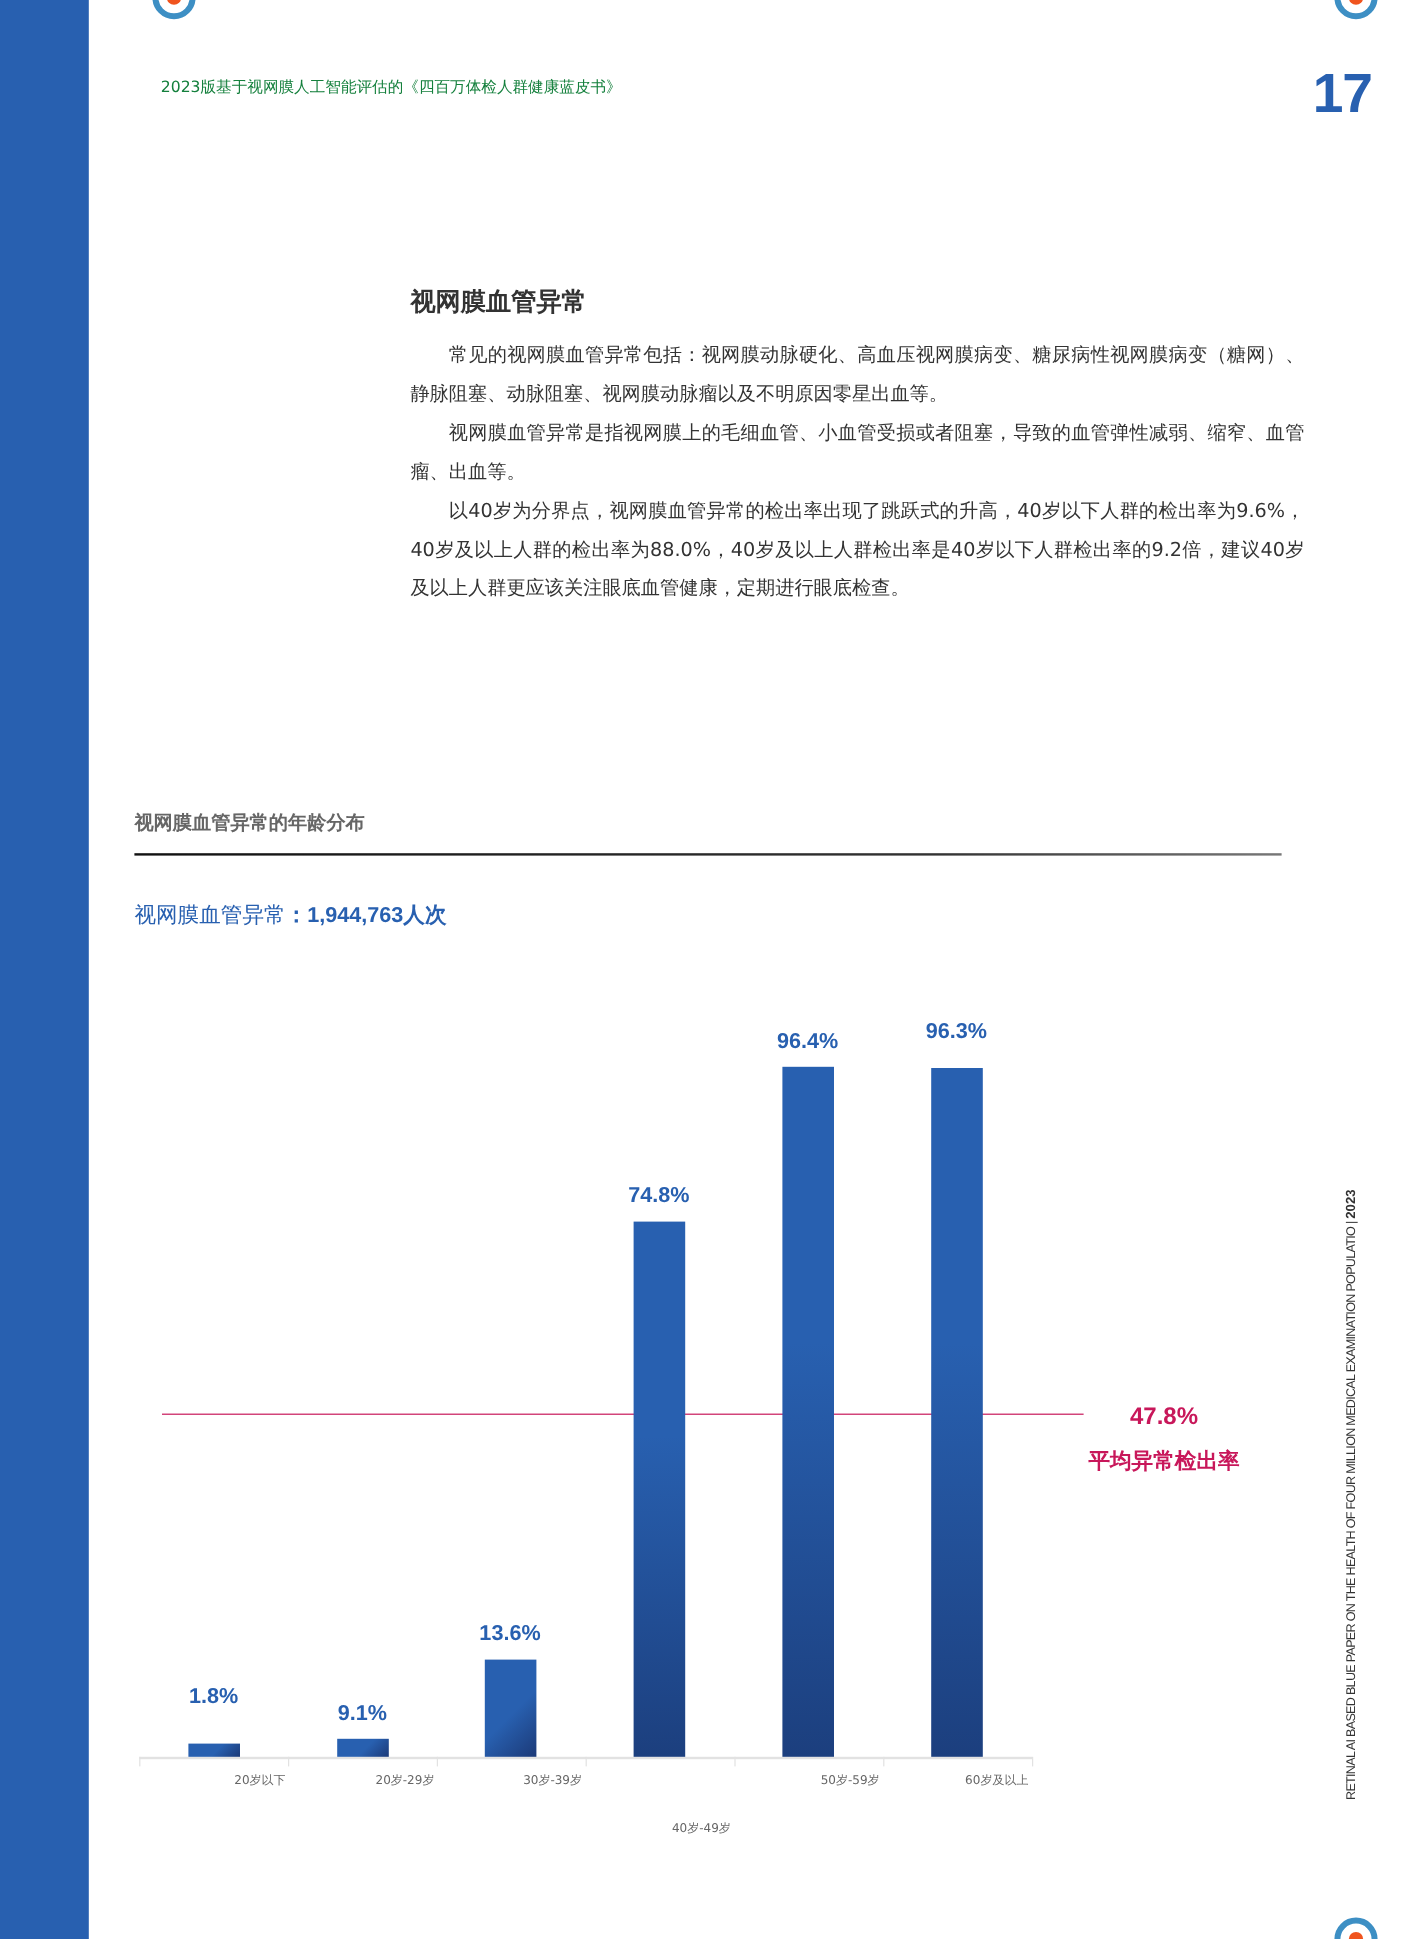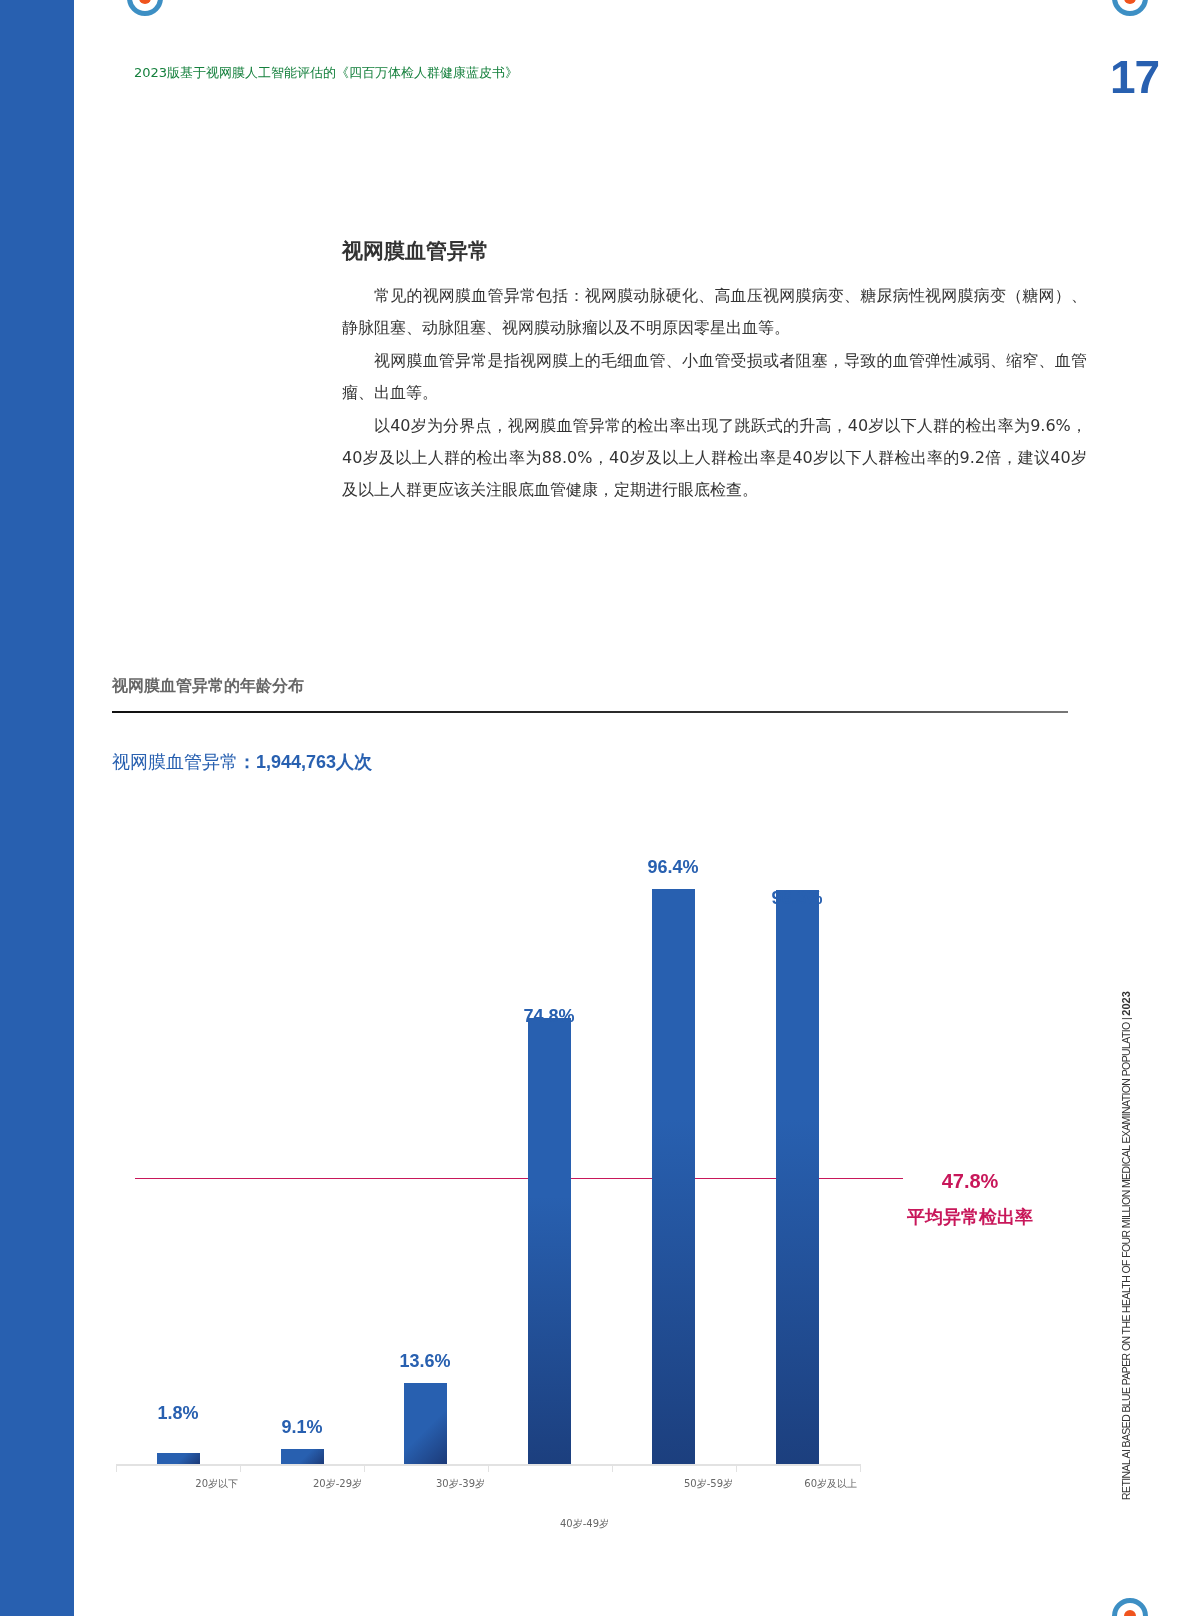--- a/index.html
+++ b/index.html
@@ -8,21 +8,21 @@
 
   .sidebar { position: absolute; left: 0; top: 0; width: 74px; height: 1616px; background: #2860b0; }
 
   .ring { position: absolute; width: 36px; height: 36px; border-radius: 50%; border: 5px solid #3d8fc4; background: #fff; }
   .ring::after { content: ""; position: absolute; left: 7px; top: 7px; width: 12px; height: 12px; border-radius: 50%; background: #f0541e; }
   .ring-tl { left: 127px; top: -20px; }
   .ring-tr { left: 1112px; top: -20px; }
   .ring-br { left: 1112px; top: 1598px; }
 
   .header-title { position: absolute; left: 134px; top: 64px; font-size: 13px; color: #15803d; letter-spacing: 0; }
-  .page-number { position: absolute; left: 1094px; top: 50px; font-family: "Liberation Sans", sans-serif; font-weight: 700; font-size: 46px; color: #2860b0; letter-spacing: -1px; margin-left: 16px; }
+  .page-number { position: absolute; left: 1094px; top: 50px; font-family: "Liberation Sans", sans-serif; font-weight: 700; font-size: 46px; color: #2860b0; letter-spacing: -1px; }
 
   .section-title { position: absolute; left: 342px; top: 237px; font-size: 21px; font-weight: 700; color: #333; }
   .body-text { position: absolute; left: 342px; top: 280px; width: 745px; font-size: 16px; line-height: 32.4px; color: #333; }
   .body-text p { text-indent: 2em; text-align: justify; }
 
   .chart-heading { position: absolute; left: 112px; top: 676px; font-size: 16px; font-weight: 700; color: #666; }
   .chart-divider { position: absolute; left: 112px; top: 711px; width: 956px; height: 2px; background: linear-gradient(90deg, #111 0%, #333 70%, #777 100%); }
   .chart-total { position: absolute; left: 112px; top: 750px; font-size: 18px; color: #2860b0; }
   .chart-total .label { font-weight: 400; }
   .chart-total .colon { font-weight: 700; }
@@ -84,27 +84,27 @@
     <div class="bar bar-small" style="left: 156.5px; top: 1453.27px; height: 10.728px;"></div>
     <div class="bar-label" style="left: 118px; top: 1403px;">1.8%</div>
     <div class="x-label" style="left: 118px;">20岁以下</div>
     <div class="bar bar-small" style="left: 280.5px; top: 1448.5px; height: 15.496px;"></div>
     <div class="bar-label" style="left: 242px; top: 1416.5px;">9.1%</div>
     <div class="x-label" style="left: 242px;">20岁-29岁</div>
     <div class="bar bar-small" style="left: 403.5px; top: 1382.94px; height: 81.056px;"></div>
     <div class="bar-label" style="left: 365px; top: 1350.94px;">13.6%</div>
     <div class="x-label" style="left: 365px;">30岁-39岁</div>
     <div class="bar" style="left: 527.5px; top: 1018.19px; height: 445.808px;"></div>
-    <div class="bar-label" style="left: 489px; top: 986.192px; margin-top: 20px;">74.8%</div>
+    <div class="bar-label" style="left: 489px; top: 986.192px;">74.8%</div>
     <div class="x-label" style="left: 489px; margin-top: 40px;">40岁-49岁</div>
     <div class="bar" style="left: 651.5px; top: 889.456px; height: 574.544px;"></div>
     <div class="bar-label" style="left: 613px; top: 857.456px;">96.4%</div>
     <div class="x-label" style="left: 613px;">50岁-59岁</div>
     <div class="bar" style="left: 775.5px; top: 890.052px; height: 573.948px;"></div>
-    <div class="bar-label" style="left: 737px; top: 888px;">96.3%</div>
+    <div class="bar-label" style="left: 737px; top: 849px;">96.3%</div>
     <div class="x-label" style="left: 737px;">60岁及以上</div>
   </div>
 
 <div class="vertical-text">
   <span>RETINAL AI BASED BLUE PAPER ON THE HEALTH OF FOUR MILLION MEDICAL EXAMINATION POPULATIO</span>
   <span>|</span>
   <span class="year">2023</span>
 </div>
 
 </body></html>

